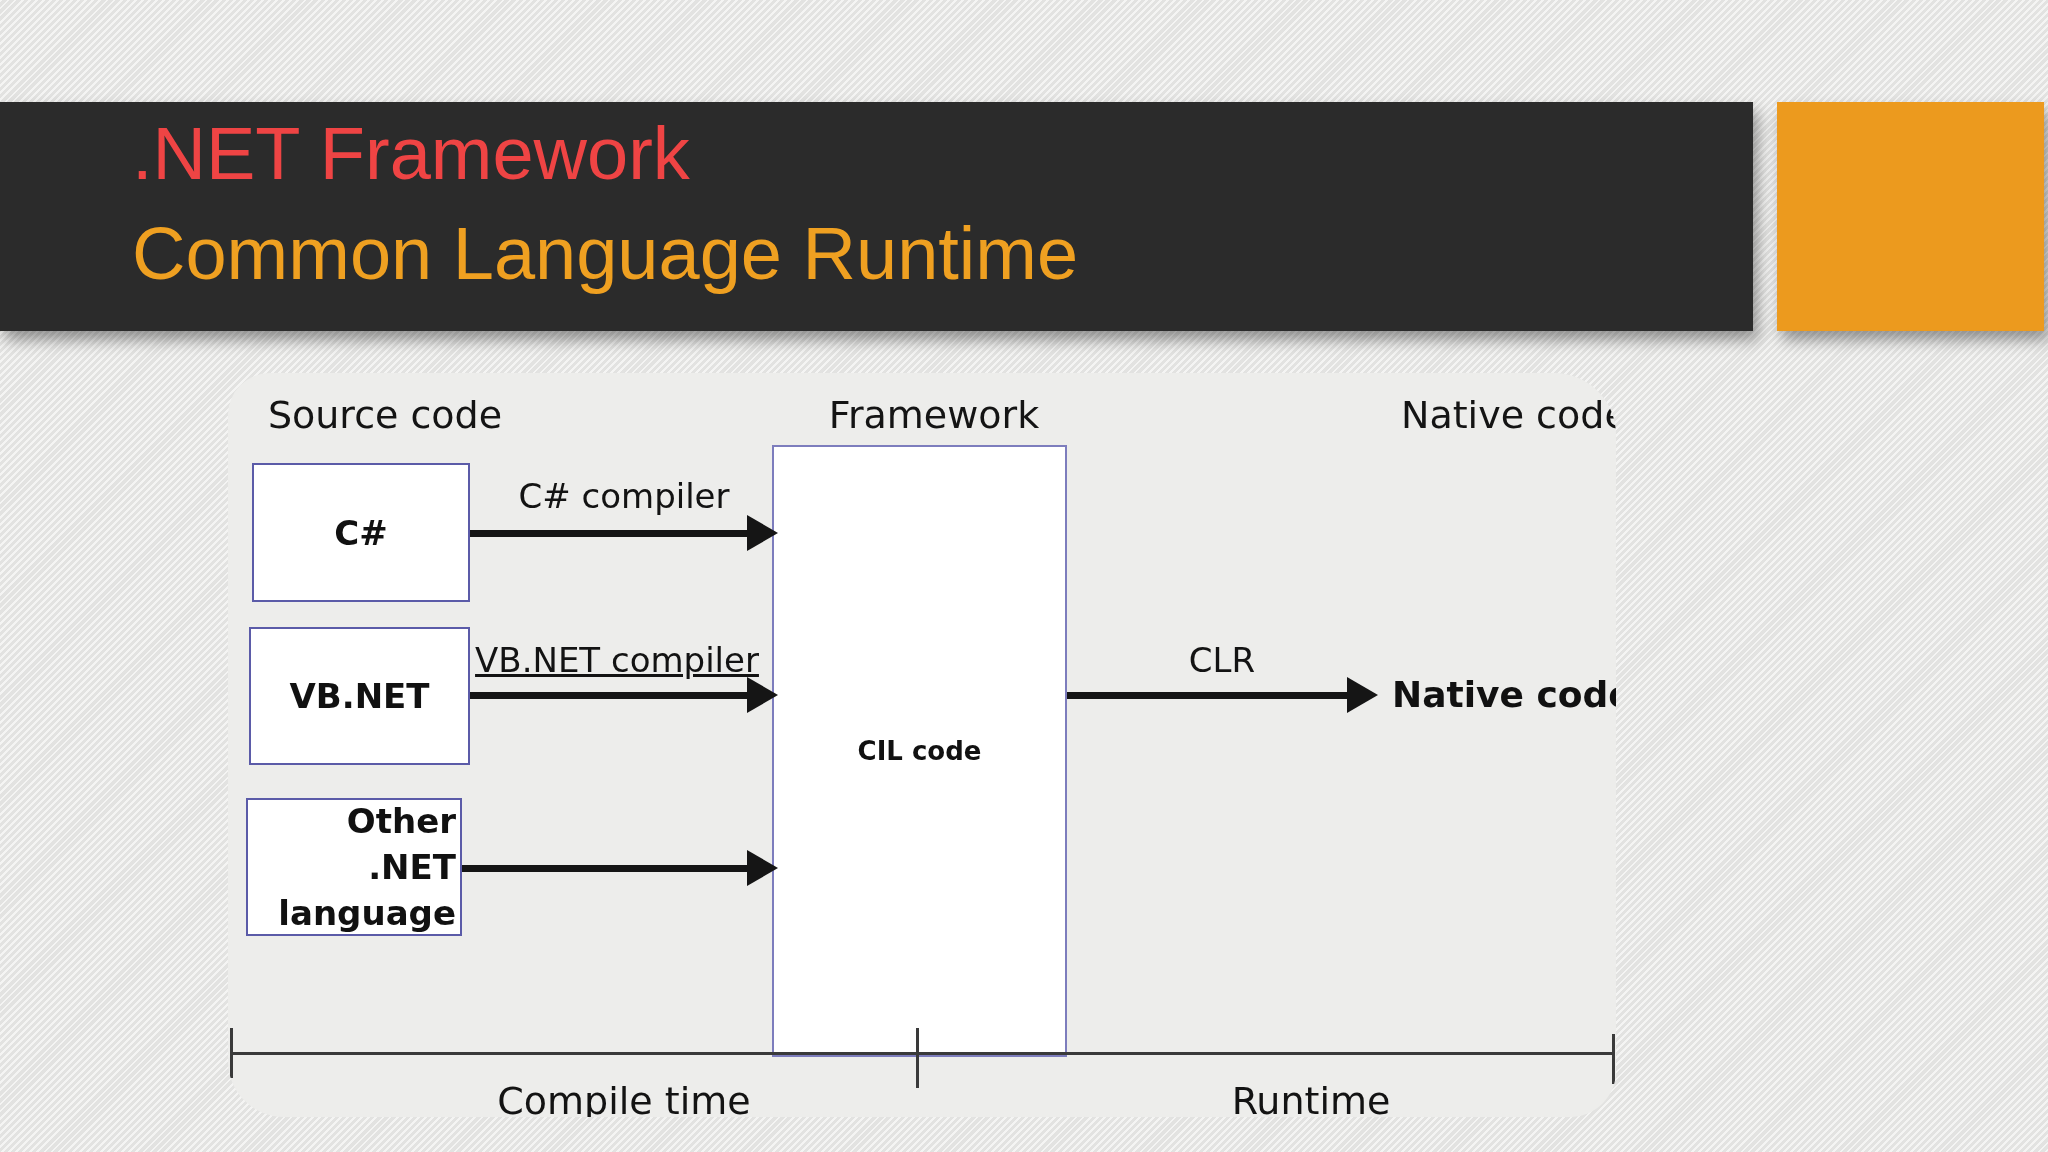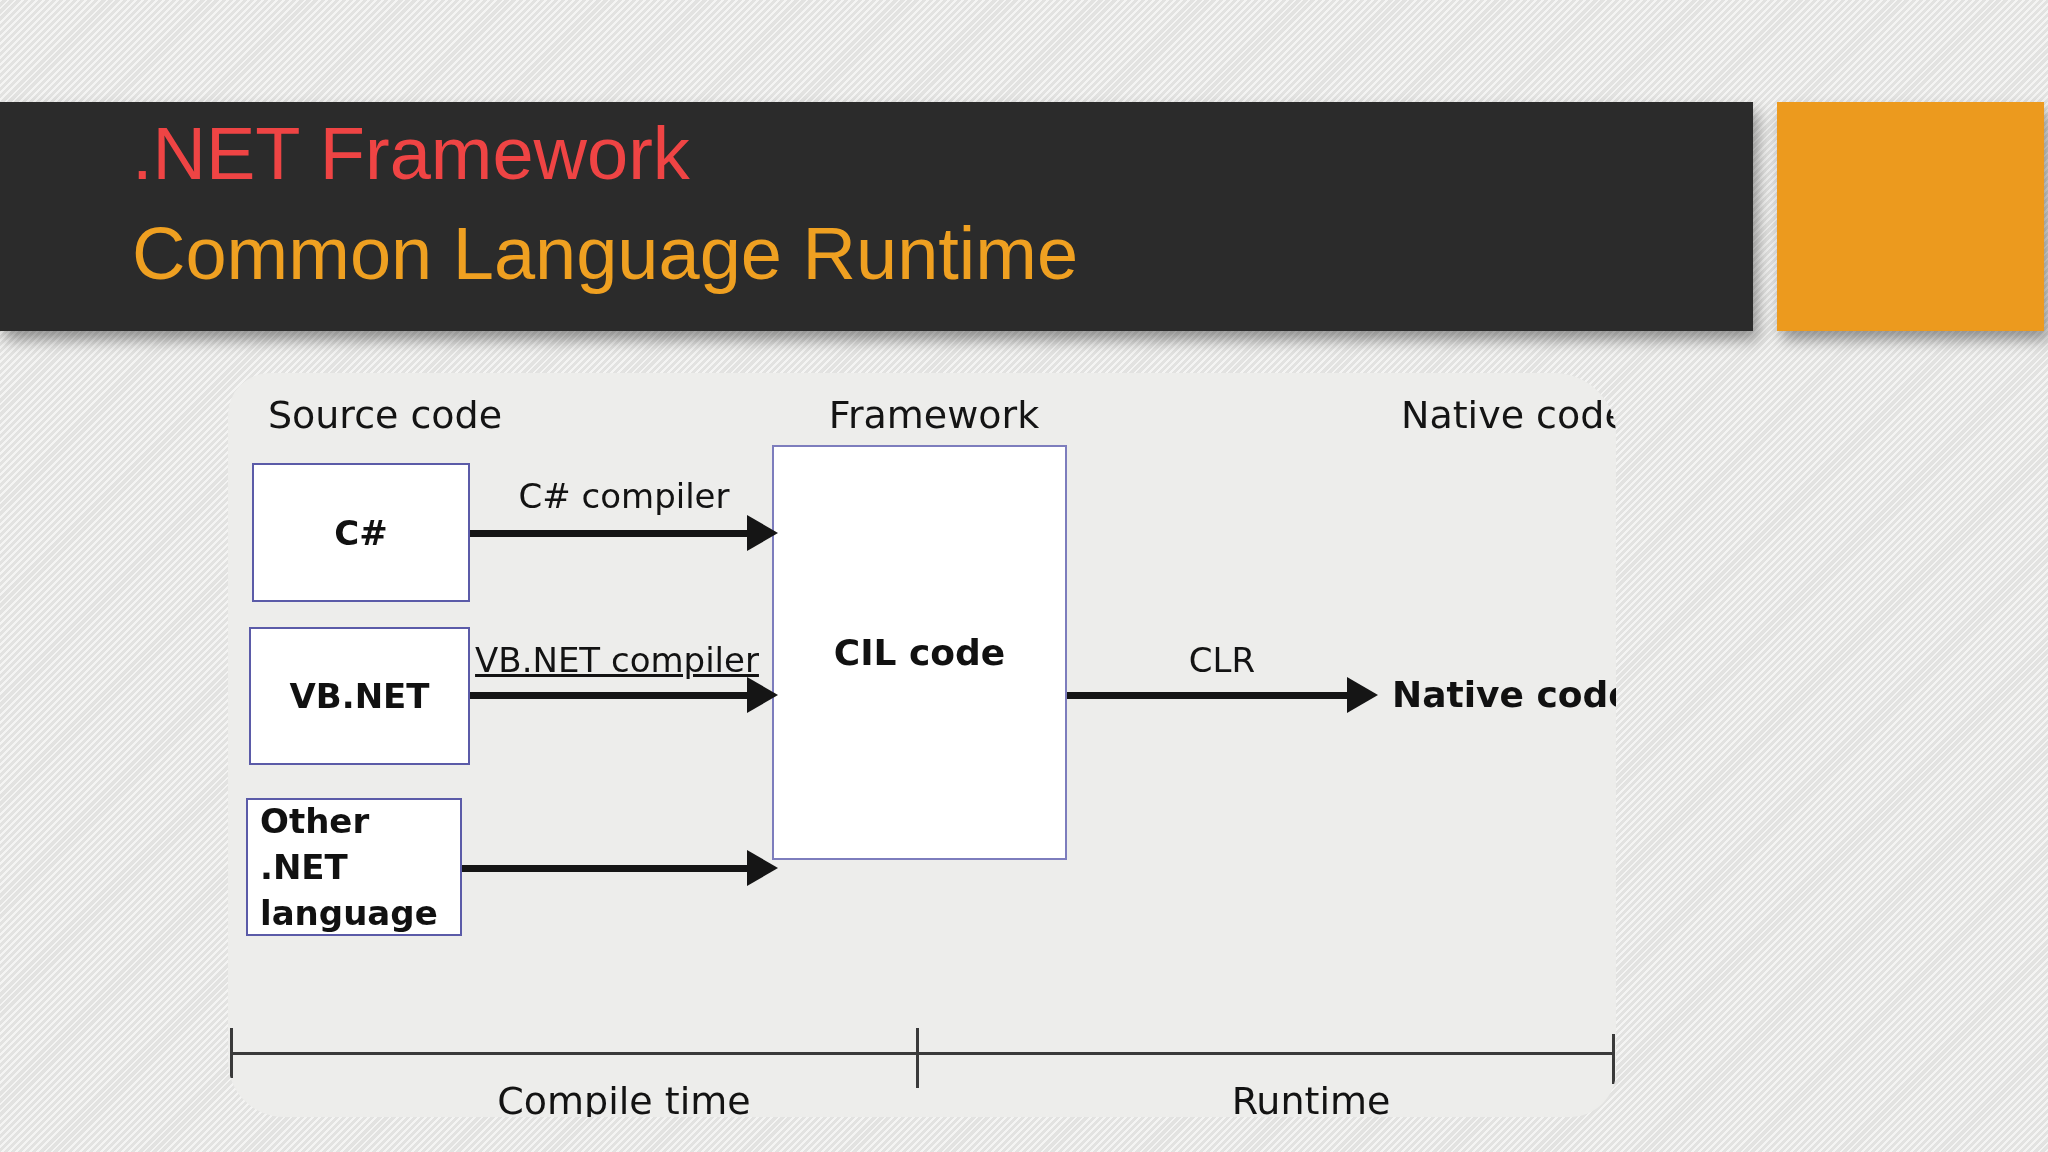--- a/index.html
+++ b/index.html
@@ -46,23 +46,23 @@
   .col-center{transform:translateX(-50%);}
   .lang-box{
     position:absolute;
     background:#ffffff;border:2px solid #5b5ba8;
     display:flex;align-items:center;justify-content:center;
     box-sizing:border-box;
     font-weight:bold;font-size:34px;line-height:46px;color:#111111;
   }
   .box-csharp{left:24px;top:90px;width:218px;height:139px;}
   .box-vbnet{left:21px;top:254px;width:221px;height:138px;}
-  .box-other{left:18px;top:425px;width:216px;height:138px;justify-content:flex-start;padding-left:12px;}
+  .box-other{left:18px;top:425px;width:216px;height:138px;justify-content:flex-start;padding-left:12px;text-align:right;}
   .box-other .bx-label{width:196px;}
-  .box-cil{left:544px;top:72px;width:295px;height:415px;border-color:#7d7dbd;font-size:36px;}
+  .box-cil{left:544px;top:72px;width:295px;height:612px;border-color:#7d7dbd;font-size:26px;}
   
   .arrow{position:absolute;height:36px;}
   .arrow .shaft{
     position:absolute;left:0;right:29px;top:50%;margin-top:-3.5px;height:7px;background:#151515;
   }
   .arrow .head{
     position:absolute;right:0;top:50%;margin-top:-18px;width:0;height:0;
     border-top:18px solid transparent;border-bottom:18px solid transparent;
     border-left:31px solid #151515;
   }

